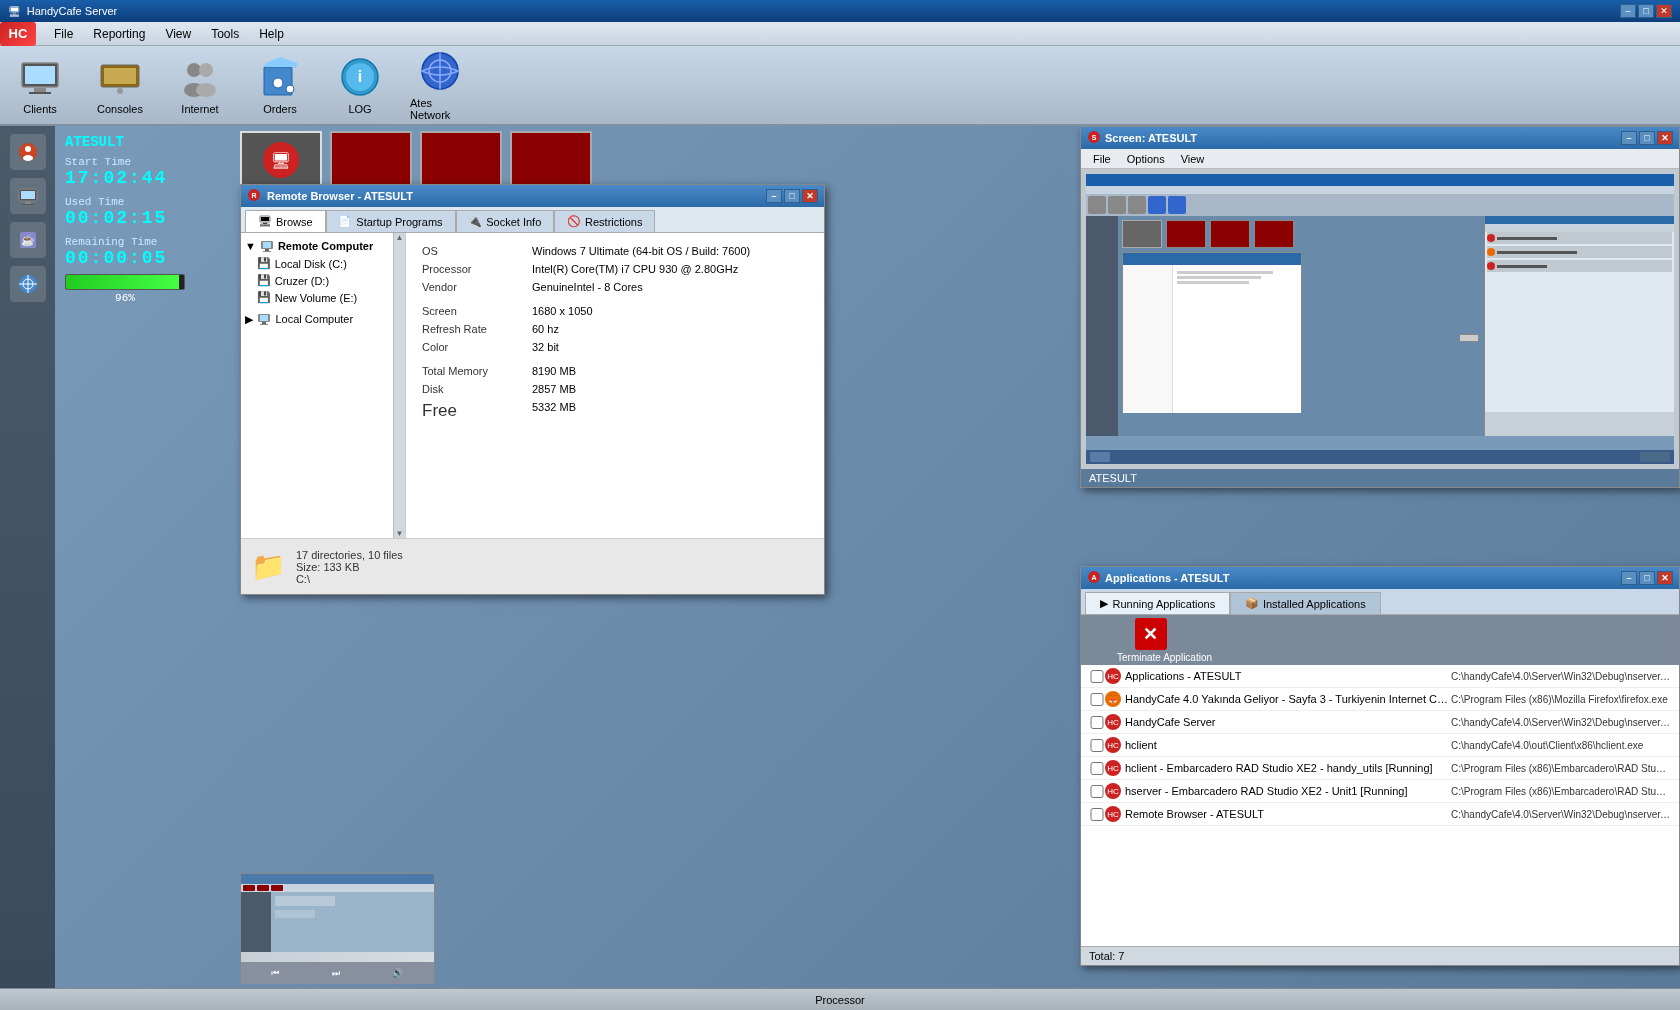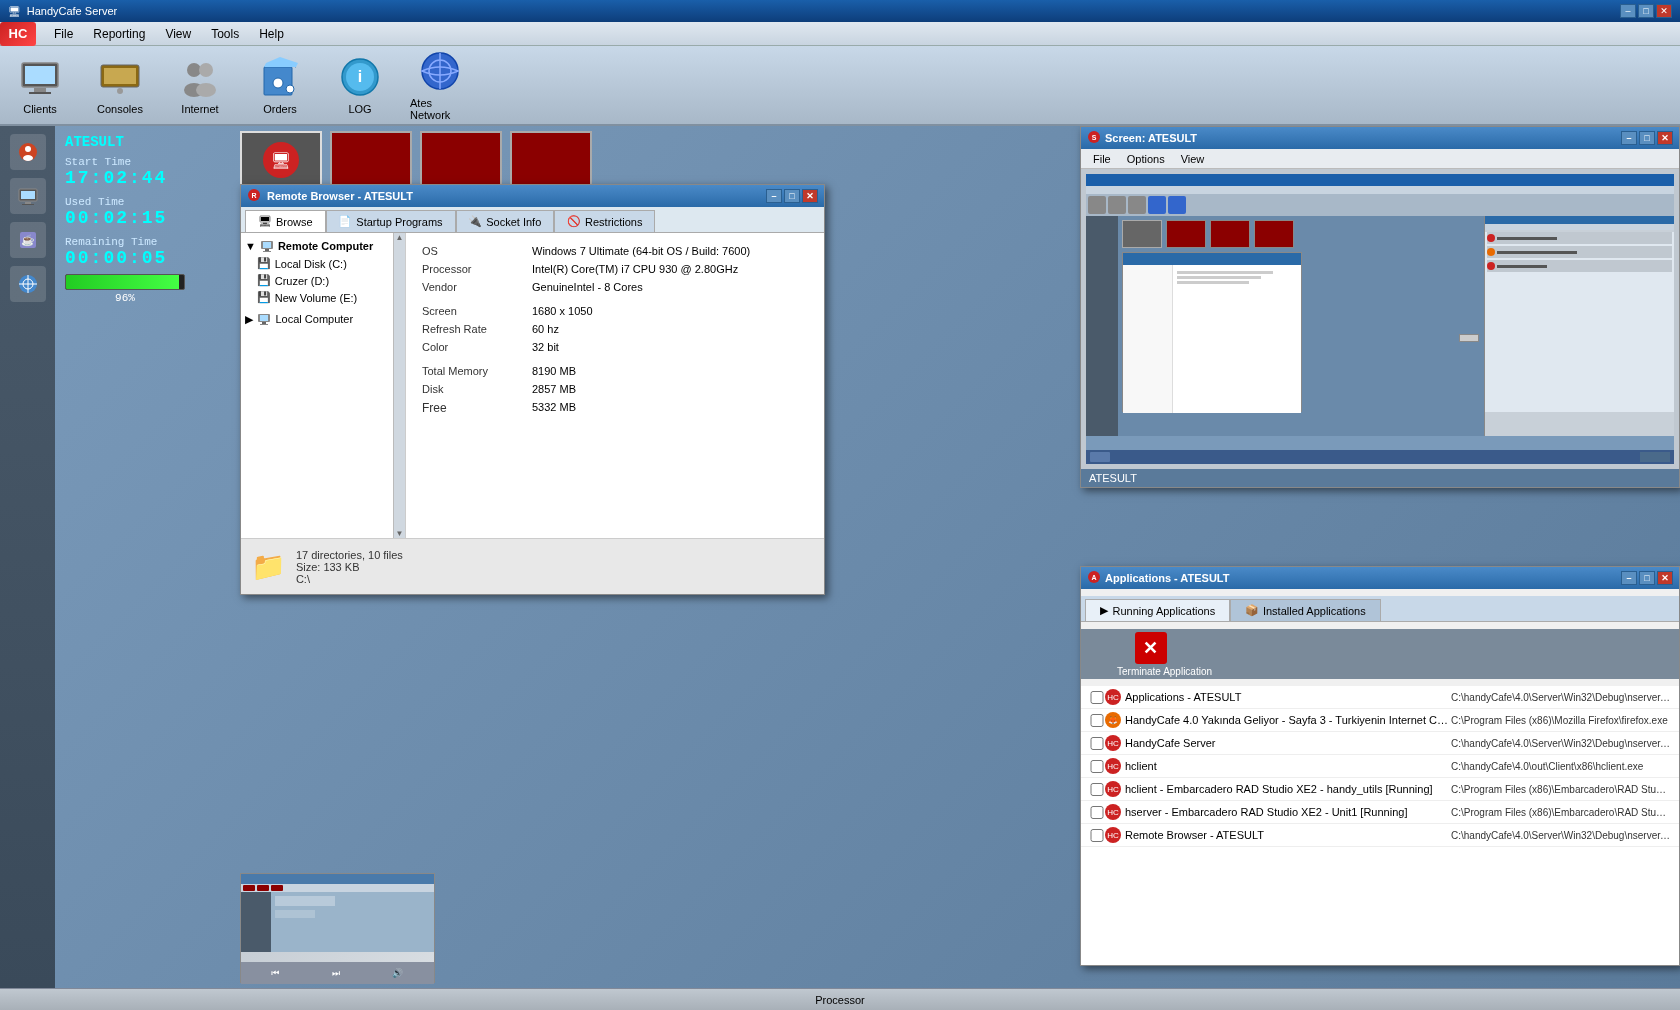--- a/index.html
+++ b/index.html
@@ -216,21 +216,21 @@
 
     
     #apps-window {
       position: absolute;
       right: 0; bottom: 0;
       width: 600px;
       height: 400px;
       background: #f0f0f0;
       border: 1px solid #888;
       box-shadow: 3px 3px 8px rgba(0,0,0,0.5);
-      display: flex; flex-direction: column; gap: 7px;
+      display: flex; flex-direction: column;
     }
     .apps-tab-bar {
       background: #c8d8e8;
       display: flex; gap: 0;
       border-bottom: 1px solid #aaa;
       padding: 3px 4px 0;
     }
     .apps-tab {
       padding: 4px 14px;
       background: #b0c4d8;
@@ -538,21 +538,21 @@
           </div>
           <div style="display:flex;margin-bottom:6px;">
             <div style="width:110px;color:#333;font-size:11px;">Total Memory</div>
             <div style="color:#000;font-size:11px;">8190 MB</div>
           </div>
           <div style="display:flex;margin-bottom:6px;">
             <div style="width:110px;color:#333;font-size:11px;">Disk</div>
             <div style="color:#000;font-size:11px;">2857 MB</div>
           </div>
           <div style="display:flex;margin-bottom:6px;">
-            <div style="width:110px;color:#333;font-size:12px;">Free</div>
+            <div style="width:110px;color:#333;font-size:17px;">Free</div>
             <div style="color:#000;font-size:11px;">5332 MB</div>
           </div>
         </div>
       </div>
 
       <div style="background:#e8e8e8;border-top:1px solid #ccc;height:56px;display:flex;align-items:center;padding:4px 10px;gap:10px;">
         <span style="font-size:28px;color:#f0a020;">📁</span>
         <div>
           <div style="font-size:11px;color:#333;">17 directories, 10 files</div>
           <div style="font-size:11px;color:#333;">Size: 133 KB</div>
@@ -749,20 +749,23 @@
           <div style="width:220px;font-size:10px;color:#333;overflow:hidden;text-overflow:ellipsis;white-space:nowrap;">C:\Program Files (x86)\Embarcadero\RAD Studio\9.0\bin\bds.exe</div>
         </div>
         <div class="apps-row">
           <input type="checkbox" style="width: 16px;">
           <div style="width:16px;height:16px;margin-right:4px;background:#cc2222;border-radius:50%;display:flex;align-items:center;justify-content:center;color:white;font-size:8px;flex-shrink:0;">HC</div>
           <div style="flex:1;font-size:11px;">Remote Browser - ATESULT</div>
           <div style="width:220px;font-size:10px;color:#333;overflow:hidden;text-overflow:ellipsis;white-space:nowrap;">C:\handyCafe\4.0\Server\Win32\Debug\nserver.exe</div>
         </div>
       </div>
 
+      <div style="background:#d0d8e0;padding:3px 8px;font-size:11px;border-top:1px solid #aaa;">
+        <span>Total: 7</span>
+      </div>
     </div>
 
   </div>
 </div>
 
 <div id="status-bar">
   <span>Processor</span>
 </div>
 
 </body></html>

